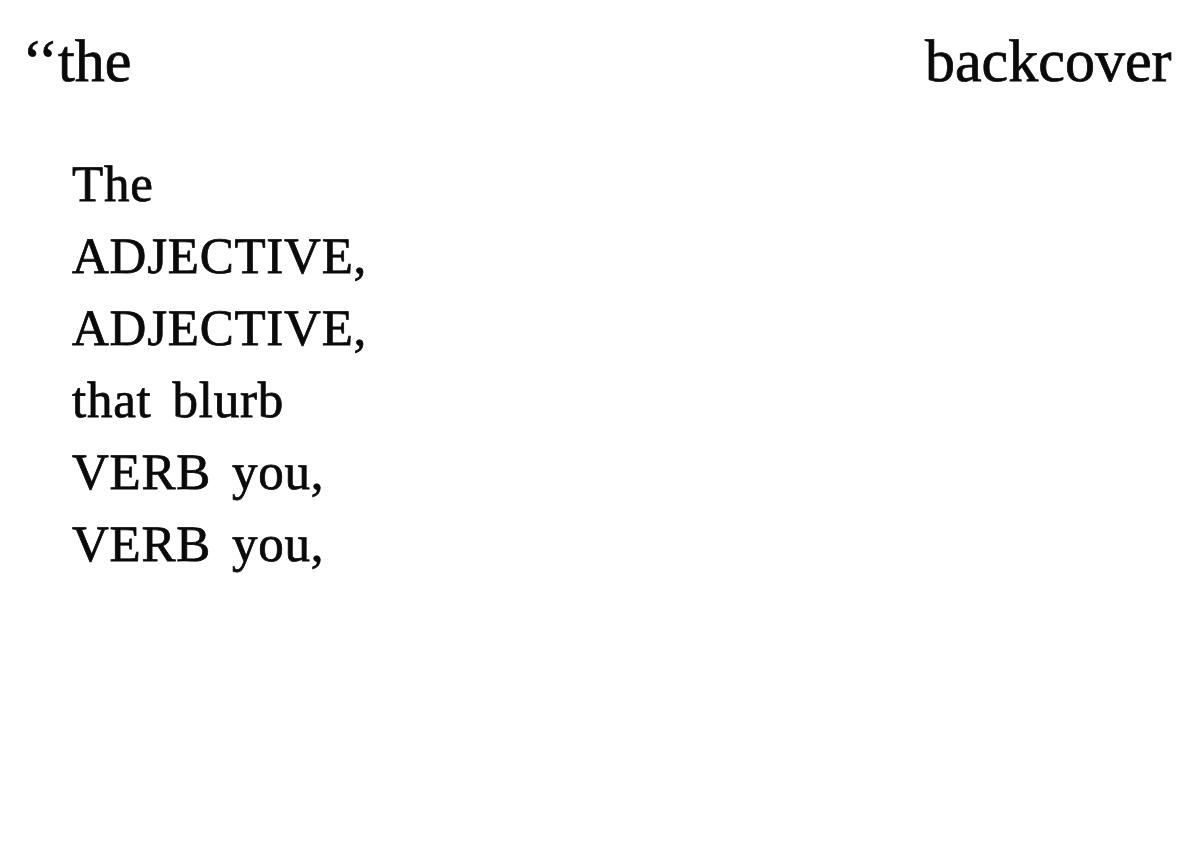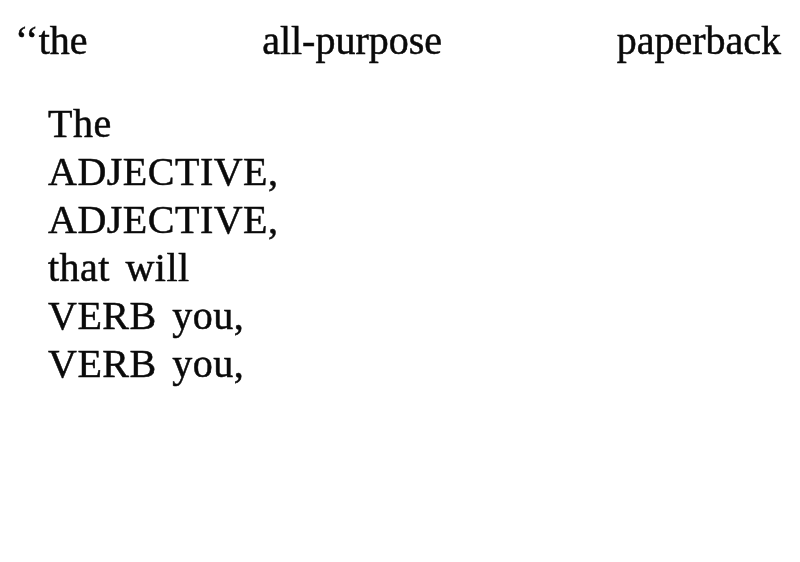--- a/index.html
+++ b/index.html
@@ -29,43 +29,42 @@
     -webkit-text-stroke: 0.5px currentColor;
   }
   .title-word {
     display: inline-block;
   }
   
   .blurb-list {
     position: absolute;
     left: 48px;
     top: 100px;
-    font-size: 40px;
+    font-size: 34px;
     line-height: 48px;
     letter-spacing: 0.5px;
     word-spacing: 5px;
     -webkit-text-stroke: 0.5px currentColor;
   }
   .blurb-line {
     white-space: pre;
   }
 </style>
 </head>
 <body>
 
 <div class="page">
 
   <div class="title-line">
     <span class="title-word">‘‘the</span>
-    <span class="title-word">all-purpose</span>
-    <span class="title-word">paperback</span>
+    <span class="title-word">backcover</span>
   </div>
 
   <div class="blurb-list">
     <div class="blurb-line">The</div>
     <div class="blurb-line">ADJECTIVE,</div>
     <div class="blurb-line">ADJECTIVE,</div>
-    <div class="blurb-line">that will</div>
+    <div class="blurb-line">that blurb</div>
     <div class="blurb-line">VERB you,</div>
     <div class="blurb-line">VERB you,</div>
   </div>
 
 </div>
 
 </body></html>

